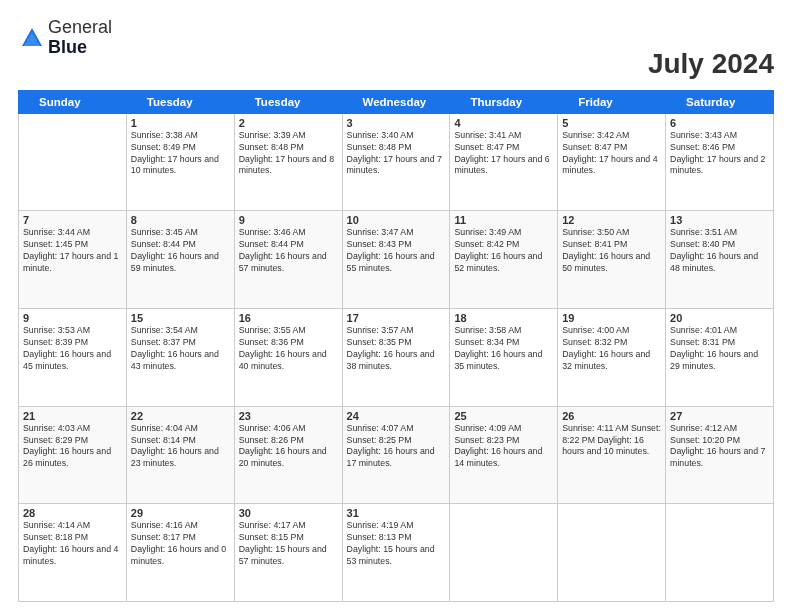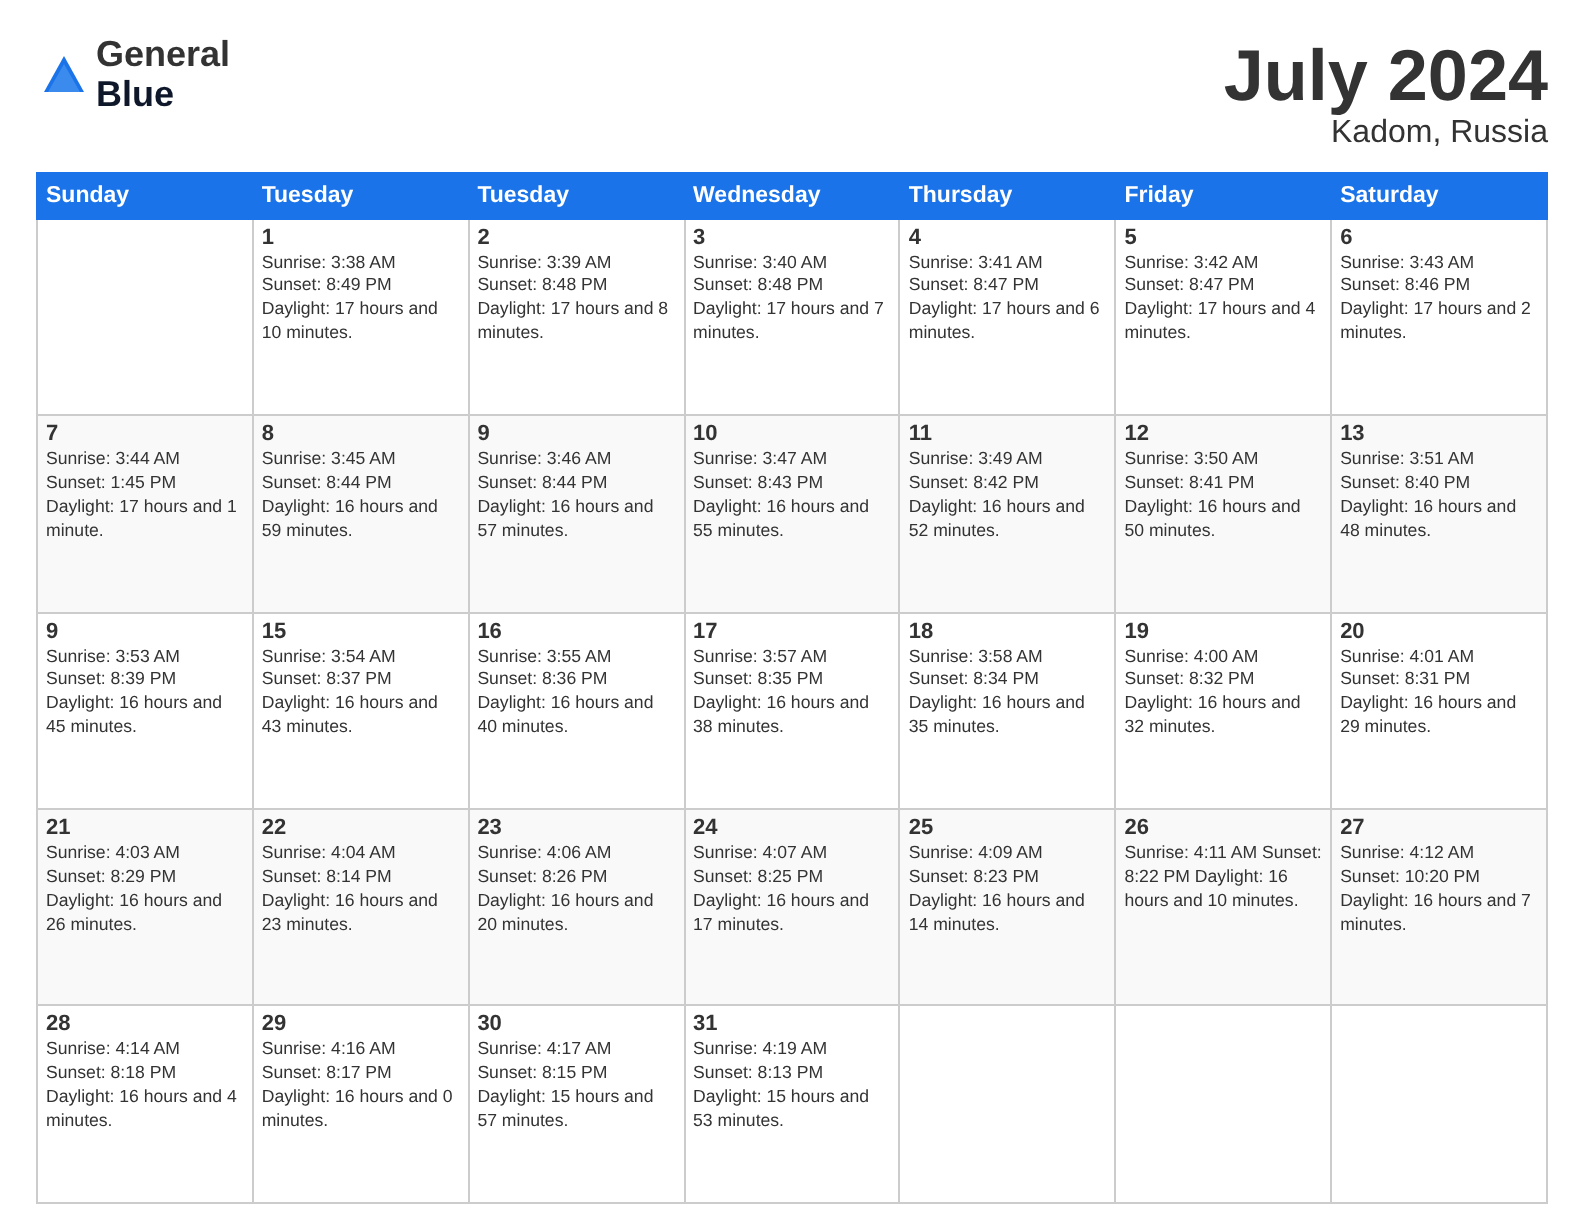--- a/index.html
+++ b/index.html
@@ -27,57 +27,58 @@
       display: flex;
       align-items: center;
     }
     .logo-text {
       display: flex;
       flex-direction: column;
       line-height: 1.1;
     }
     .logo-general {
       font-size: 18px;
-      font-weight: bold;
+      font-weight: normal;
       color: #333;
     }
     .logo-blue {
       font-size: 18px;
       font-weight: bold;
       color: #0f172a;
     }
     .logo-icon {
       width: 28px;
       height: 28px;
       margin-right: 2px;
     }
     .title-block {
       text-align: right;
     }
     .month-title {
-      font-size: 36px;
+      font-size: 28px;
       font-weight: bold;
       color: #333;
       line-height: 1.1;
+      margin-top: 31px;
     }
     .location {
       font-size: 16px;
       color: #333;
     }
     .calendar {
       width: 100%;
       border-collapse: collapse;
       flex: 1;
     }
     .calendar th {
       background: #1a73e8;
       color: #fff;
       font-size: 11.5px;
       font-weight: bold;
-      padding: 5px 4px;
+      padding: 5px 20px;
       text-align: left;
       border: 1px solid #1a73e8;
     }
     .calendar td {
       border: 1px solid #ccc;
       vertical-align: top;
       padding: 3px 4px;
       font-size: 9.5px;
       color: #333;
       width: calc(100% / 7);
@@ -111,21 +112,20 @@
         <polygon points="14,4 24,22 4,22" fill="#1a73e8"></polygon>
         <polygon points="14,8 22,22 6,22" fill="#5ba3f5" opacity="0.5"></polygon>
       </svg>
       <div class="logo-text">
         <span class="logo-general">General</span>
         <span class="logo-blue">Blue</span>
       </div>
     </div>
     <div class="title-block">
       <div class="month-title">July 2024</div>
-      <div class="location">Kadom, Russia</div>
     </div>
   </div>
 
   <table class="calendar">
     <thead>
       <tr>
         <th>Sunday</th>
         <th>Tuesday</th>
         <th>Tuesday</th>
         <th>Wednesday</th>

